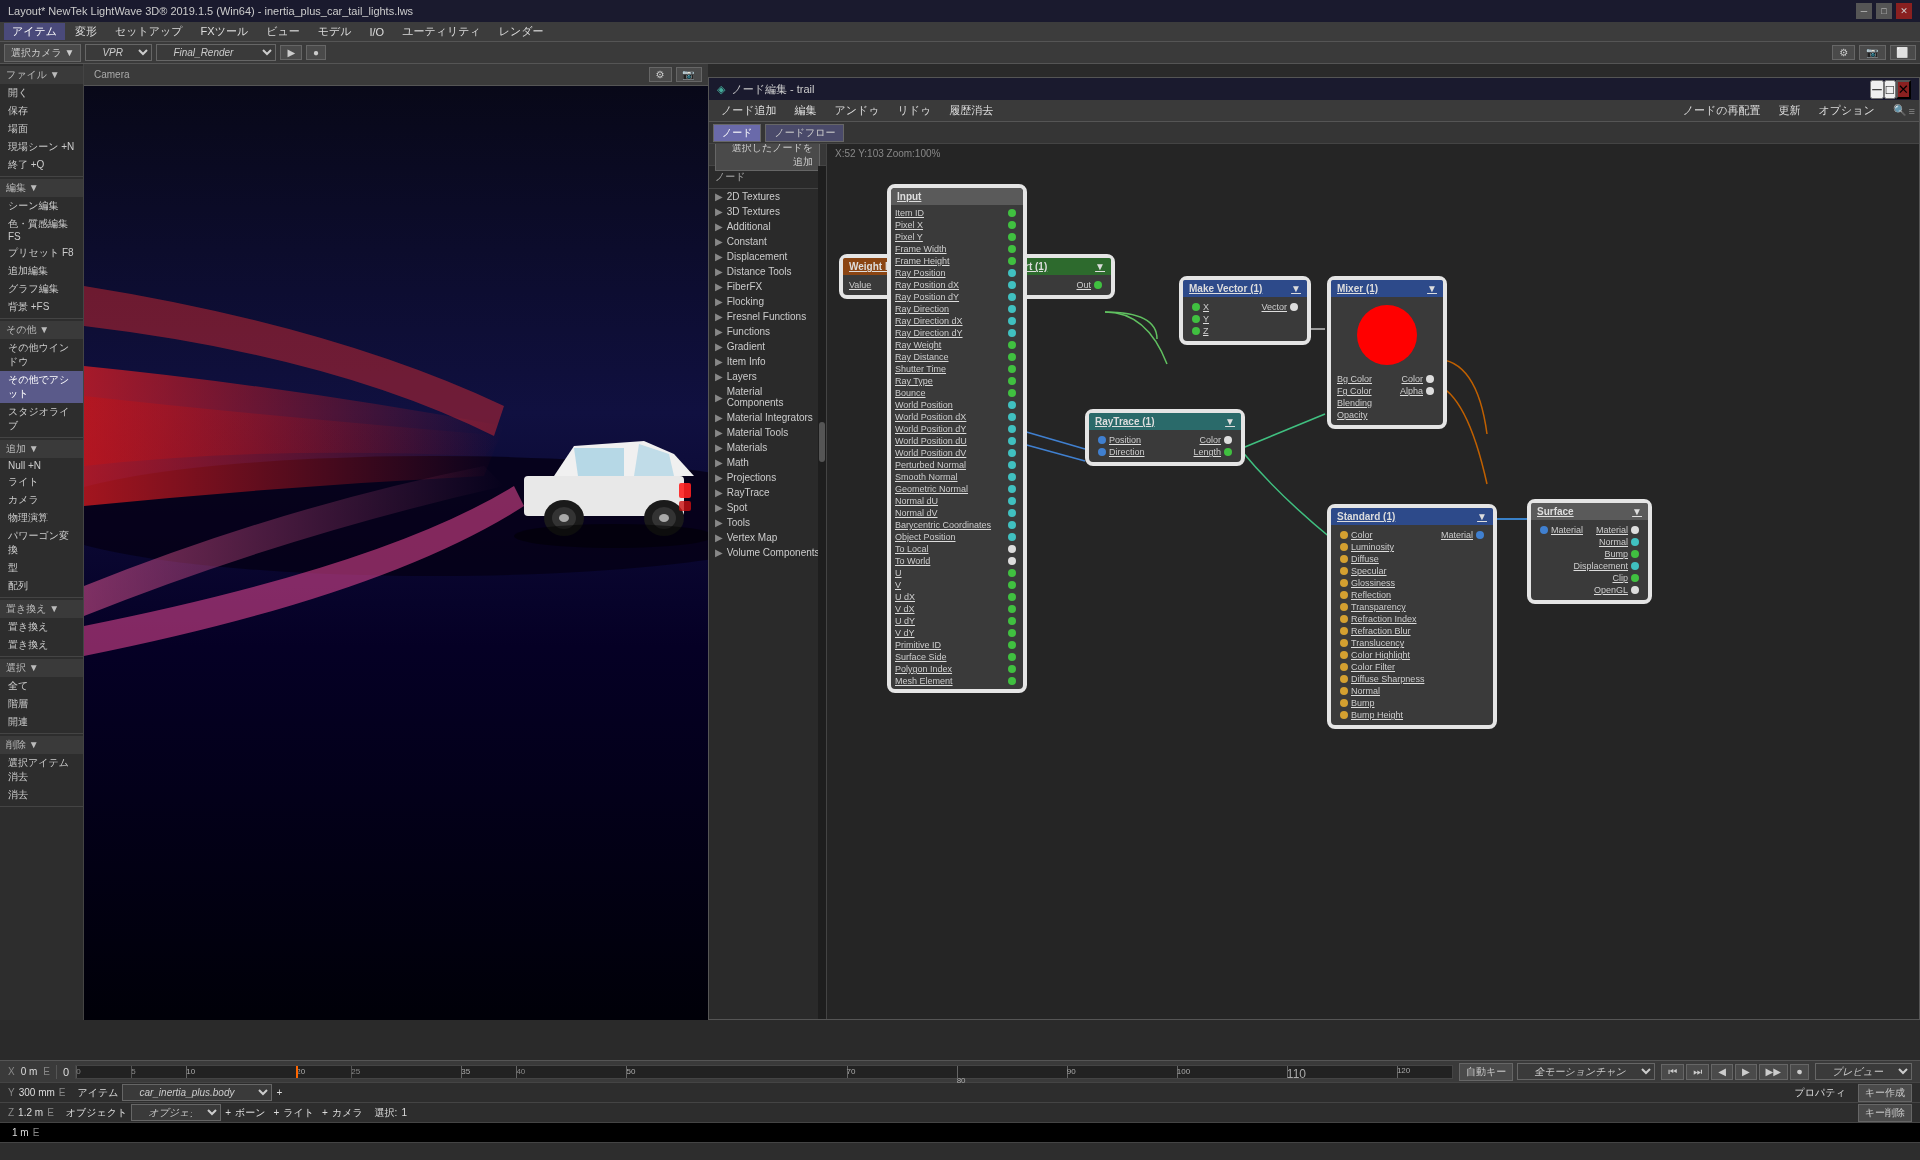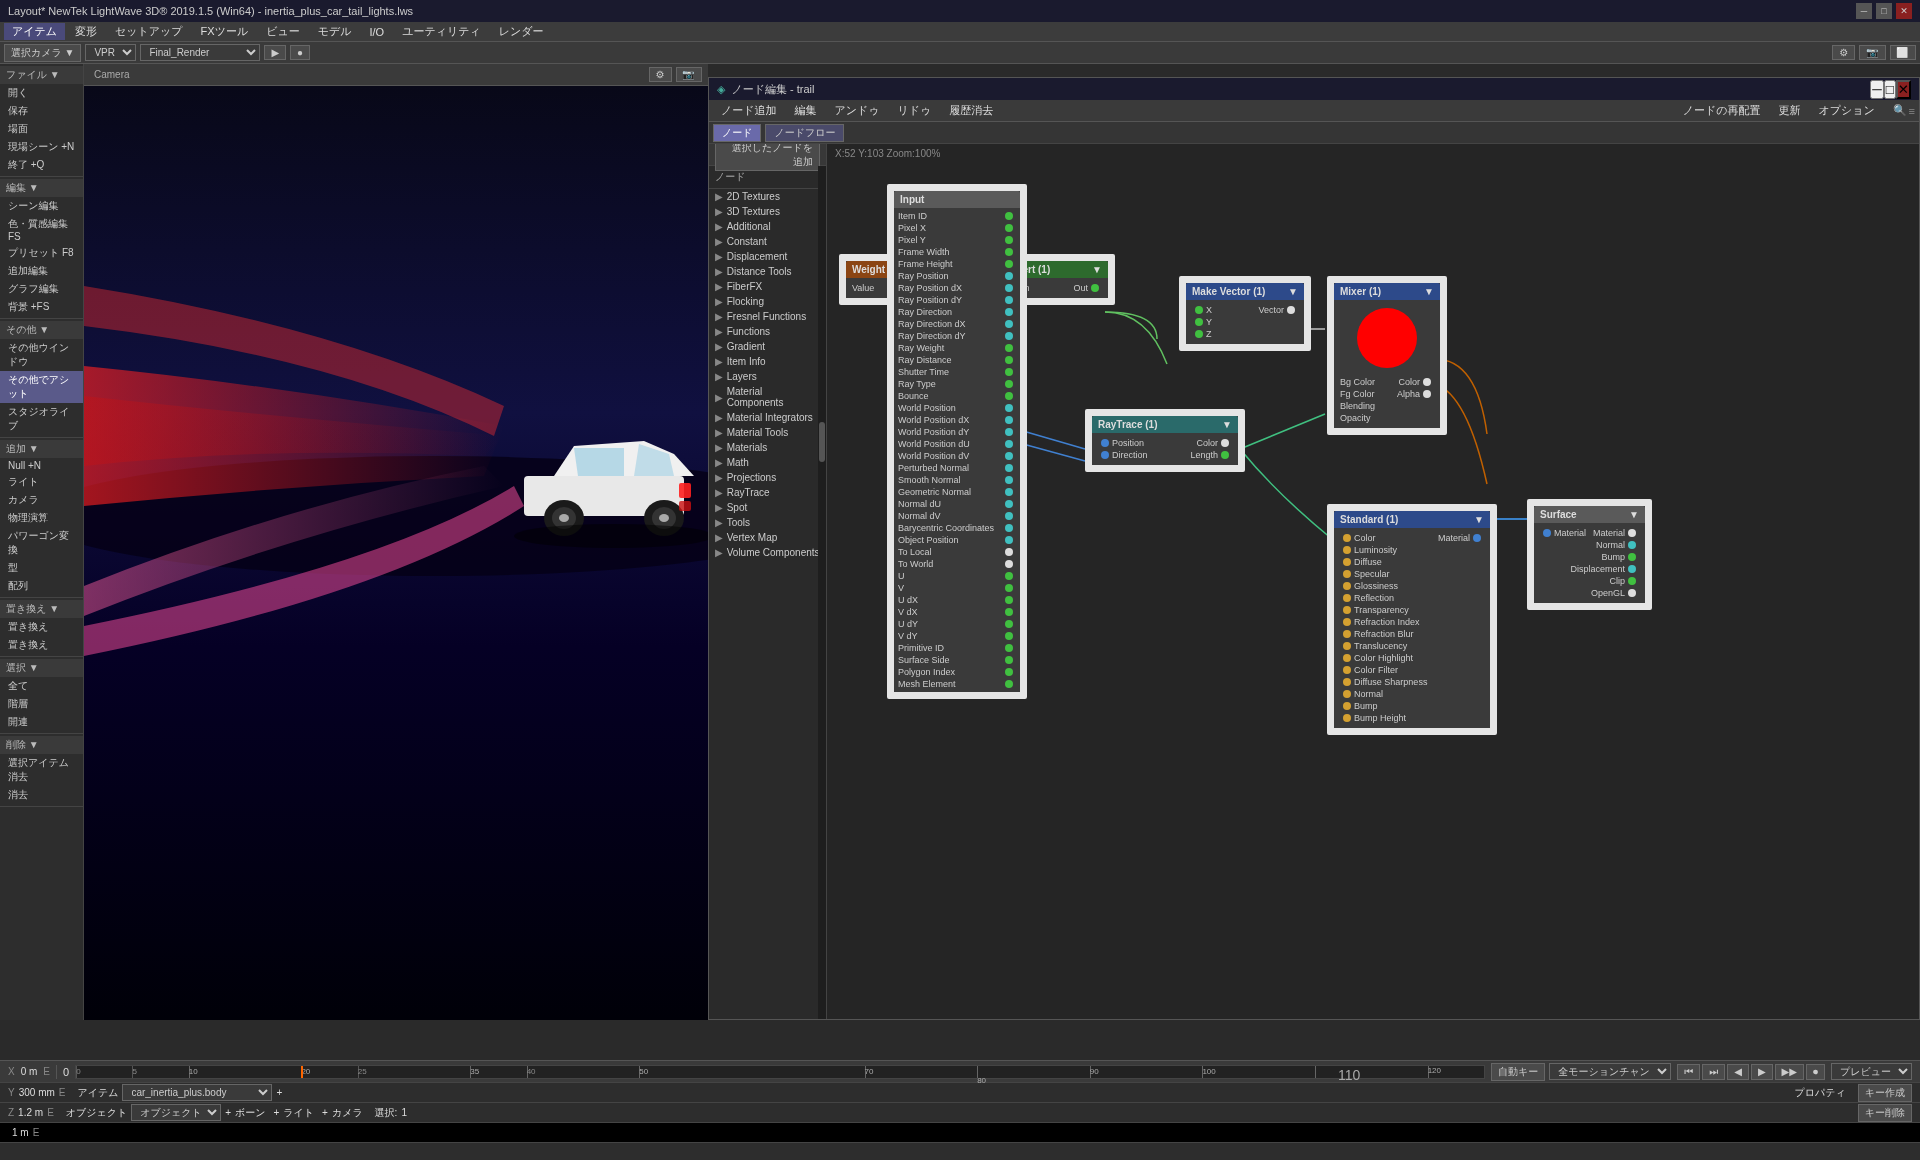--- a/index.html
+++ b/index.html
@@ -205,24 +205,25 @@
       flex: 1;
       background: #252525;
       position: relative;
       overflow: hidden;
     }
 
     
     .node-box {
       position: absolute;
       background: #3a3a3a;
-      border: 7px solid #e5e5e5;
-      border-radius: 2px;
+      border: 4px solid #e5e5e5;
+      border-radius: 8px;
       min-width: 120px;
       font-size: 10px;
+      text-decoration: underline;
     }
     .node-header {
       padding: 3px 6px;
       border-radius: 2px 2px 0 0;
       display: flex;
       align-items: center;
       justify-content: space-between;
       font-size: 10px;
       font-weight: bold;
     }
@@ -351,22 +352,23 @@
       font-size: 10px;
       cursor: pointer;
     }
 
     
     .dropdown {
       background: #3a3a3a;
       border: 1px solid #666;
       color: #ccc;
       font-size: 10px;
-      padding: 1px 4px;
+      padding: 1px 12px;
       cursor: pointer;
+      font-style: italic;
     }
 
     
     .info-row {
       display: flex;
       align-items: center;
       height: 18px;
       gap: 6px;
       font-size: 10px;
     }
@@ -1101,21 +1103,21 @@
           <span style="position:absolute;left:40%;top:1px;font-size:8px;color:#aaa;">50</span>
           <div style="position:absolute;left:56%;top:0;bottom:0;width:1px;background:#666;"></div>
           <span style="position:absolute;left:56%;top:1px;font-size:8px;color:#aaa;">70</span>
           <div style="position:absolute;left:64%;top:0;bottom:0;width:1px;background:#666;"></div>
           <span style="position:absolute;left:64%;top:10px;font-size:8px;color:#aaa;">80</span>
           <div style="position:absolute;left:72%;top:0;bottom:0;width:1px;background:#666;"></div>
           <span style="position:absolute;left:72%;top:1px;font-size:8px;color:#aaa;">90</span>
           <div style="position:absolute;left:80%;top:0;bottom:0;width:1px;background:#666;"></div>
           <span style="position:absolute;left:80%;top:1px;font-size:8px;color:#aaa;">100</span>
           <div style="position:absolute;left:88%;top:0;bottom:0;width:1px;background:#666;"></div>
-          <span style="position:absolute;left:88%;top:1px;font-size:14px;color:#aaa;padding-left:23px;">110</span>
+          <span style="position:absolute;left:88%;top:1px;font-size:12px;color:#aaa;">110</span>
           <div style="position:absolute;left:96%;top:0;bottom:0;width:1px;background:#666;"></div>
           <span style="position:absolute;left:96%;top:0;font-size:8px;color:#aaa;">120</span>
 
           <div style="position:absolute;left:16%;top:0;bottom:0;width:2px;background:#ff6600;"></div>
         </div>
       </div>
     </div>
     <div style="display:flex;gap:4px;align-items:center;">
       <button class="small-btn">自動キー</button>
       <select class="dropdown"><option>全モーションチャン</option></select>

